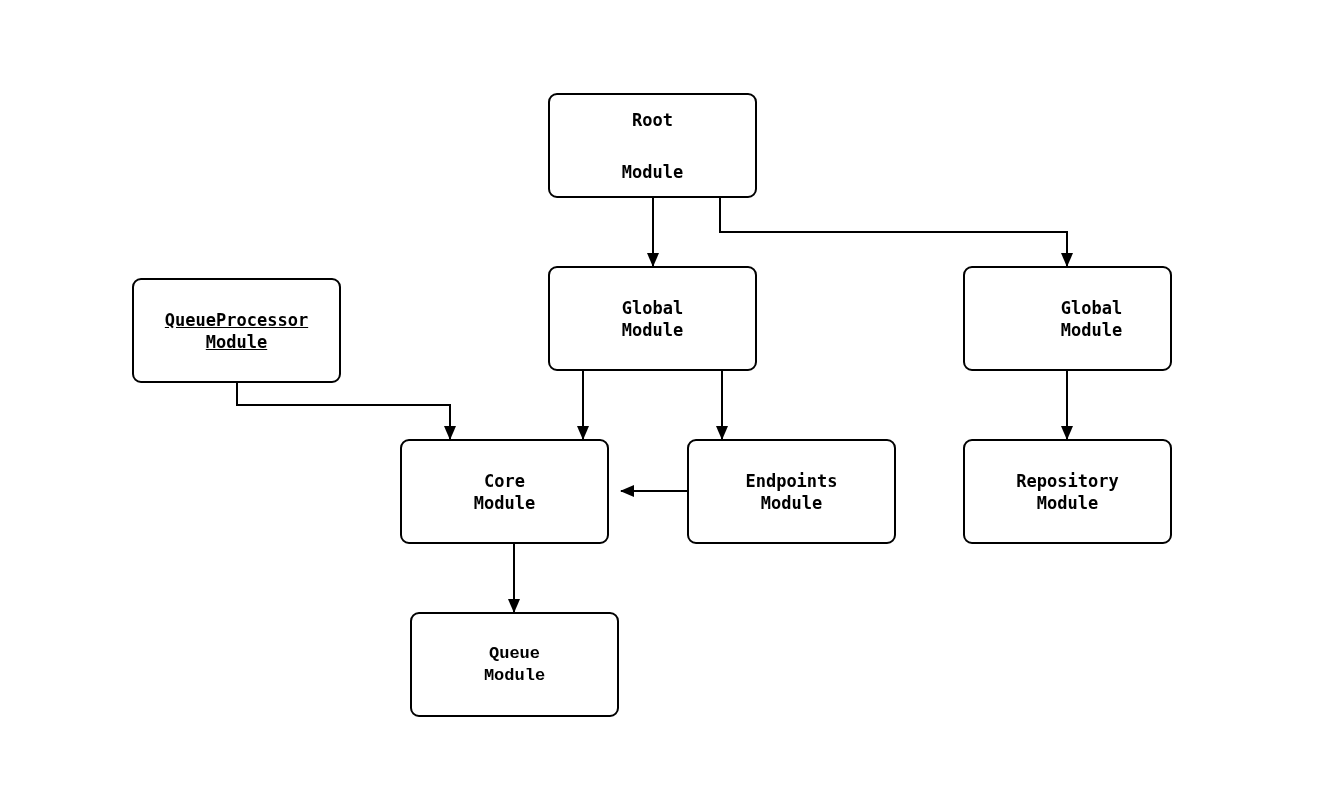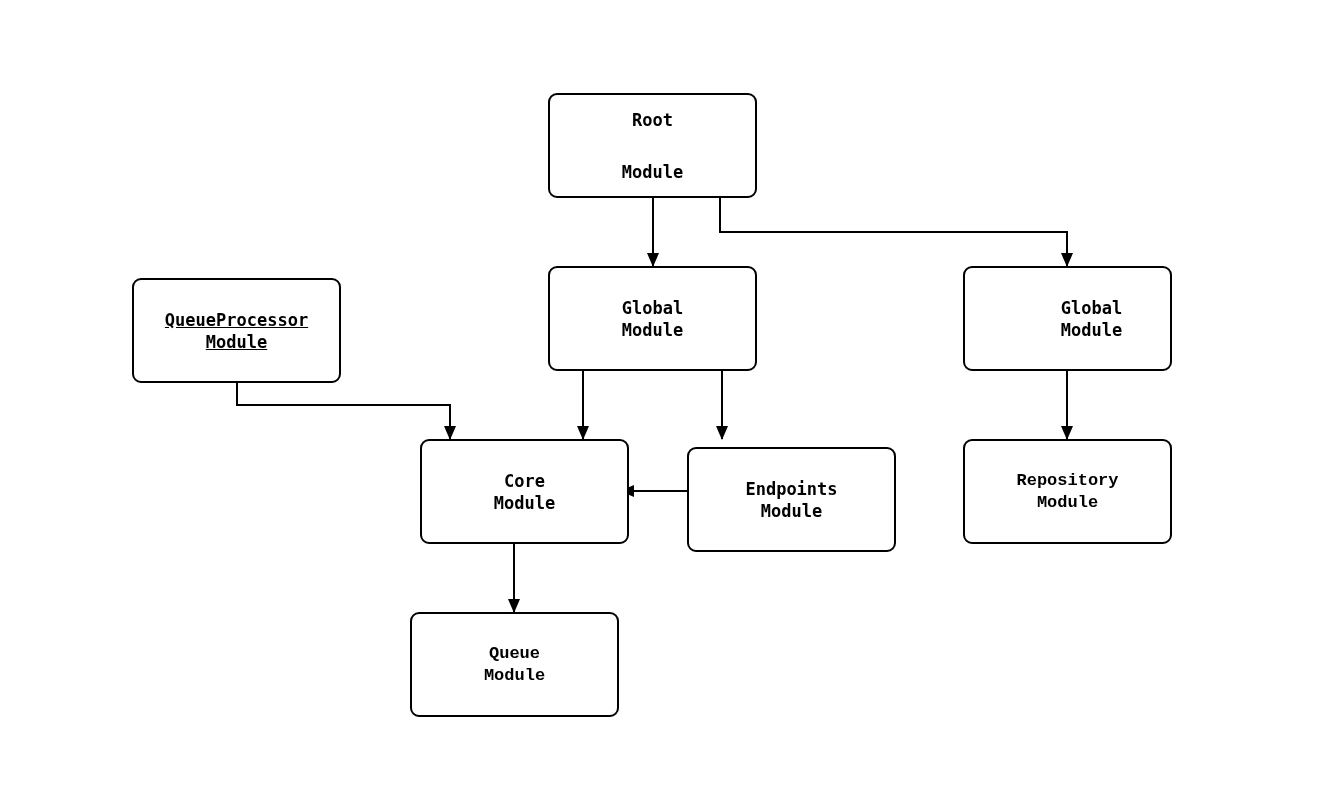--- a/index.html
+++ b/index.html
@@ -40,23 +40,23 @@
     line-height: 22px;
     color: #000000;
     text-align: center;
   }
   .node span { display: block; white-space: nowrap; }
 
   .node-root          { left: 548px;  top: 93px; gap: 30px;  }
   .node-server        { left: 548px;  top: 266px; }
   .node-global        { left: 963px;  top: 266px; padding-left: 48px; }
   .node-queueproc     { left: 132px;  top: 278px; text-decoration: underline; }
-  .node-core          { left: 420px;  top: 439px; }
-  .node-endpoints     { left: 687px;  top: 439px; margin-top: 8px; }
-  .node-repository    { left: 963px;  top: 439px; font-family: Liberation Mono, monospace; }
+  .node-core          { left: 400px;  top: 439px; }
+  .node-endpoints     { left: 687px;  top: 439px; }
+  .node-repository    { left: 963px;  top: 439px; }
   .node-queue         { left: 410px;  top: 612px; font-family: Liberation Mono, monospace; }
 </style>
 </head>
 <body>
 
 <div class="canvas">
 
   <svg class="edges" viewBox="0 0 1337 809" xmlns="http://www.w3.org/2000/svg">
     <defs>
       <marker id="arrowhead" viewBox="0 0 14 12" markerWidth="14" markerHeight="12" refX="13" refY="6" orient="auto" markerUnits="userSpaceOnUse">

